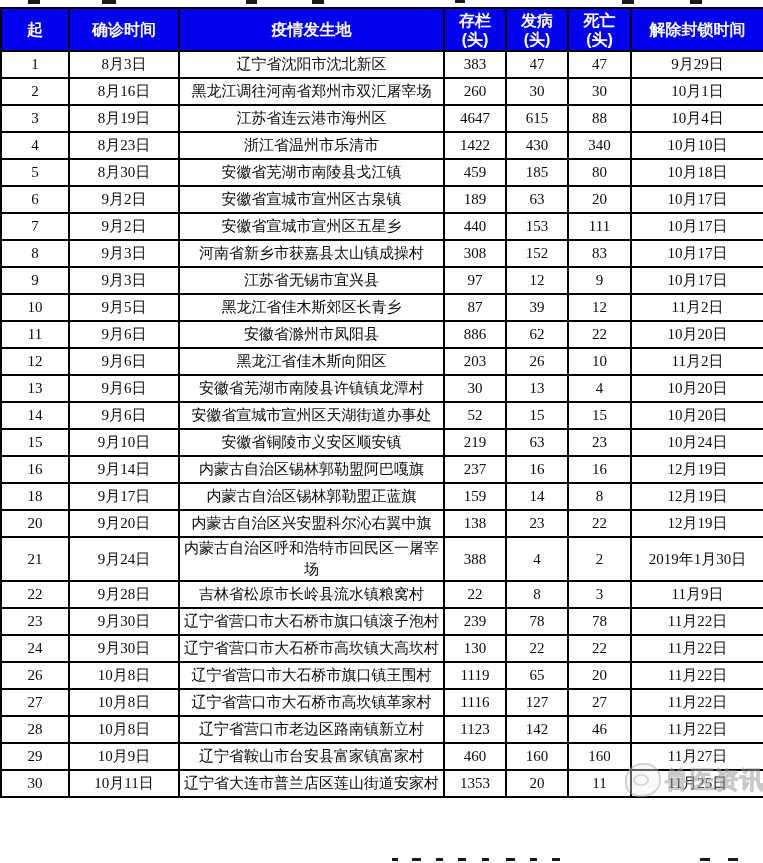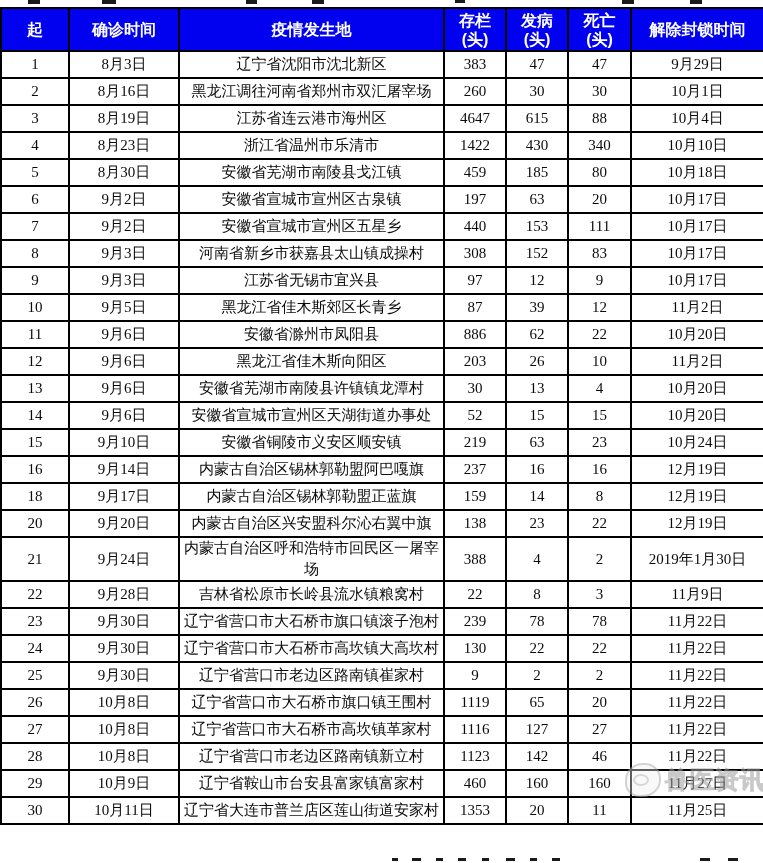--- a/index.html
+++ b/index.html
@@ -181,21 +181,21 @@
           <td class="col-location">安徽省芜湖市南陵县戈江镇</td>
           <td class="col-stock">459</td>
           <td class="col-sick">185</td>
           <td class="col-dead">80</td>
           <td class="col-lifted">10月18日</td>
         </tr>
         <tr>
           <td class="col-no">6</td>
           <td class="col-date">9月2日</td>
           <td class="col-location">安徽省宣城市宣州区古泉镇</td>
-          <td class="col-stock">197</td>
+          <td class="col-stock">189</td>
           <td class="col-sick">63</td>
           <td class="col-dead">20</td>
           <td class="col-lifted">10月17日</td>
         </tr>
         <tr>
           <td class="col-no">7</td>
           <td class="col-date">9月2日</td>
           <td class="col-location">安徽省宣城市宣州区五星乡</td>
           <td class="col-stock">440</td>
           <td class="col-sick">153</td>
@@ -328,29 +328,20 @@
           <td class="col-dead">78</td>
           <td class="col-lifted">11月22日</td>
         </tr>
         <tr>
           <td class="col-no">24</td>
           <td class="col-date">9月30日</td>
           <td class="col-location">辽宁省营口市大石桥市高坎镇大高坎村</td>
           <td class="col-stock">130</td>
           <td class="col-sick">22</td>
           <td class="col-dead">22</td>
-          <td class="col-lifted">11月22日</td>
-        </tr>
-        <tr>
-          <td class="col-no">25</td>
-          <td class="col-date">9月30日</td>
-          <td class="col-location">辽宁省营口市老边区路南镇崔家村</td>
-          <td class="col-stock">9</td>
-          <td class="col-sick">2</td>
-          <td class="col-dead">2</td>
           <td class="col-lifted">11月22日</td>
         </tr>
         <tr>
           <td class="col-no">26</td>
           <td class="col-date">10月8日</td>
           <td class="col-location">辽宁省营口市大石桥市旗口镇王围村</td>
           <td class="col-stock">1119</td>
           <td class="col-sick">65</td>
           <td class="col-dead">20</td>
           <td class="col-lifted">11月22日</td>

